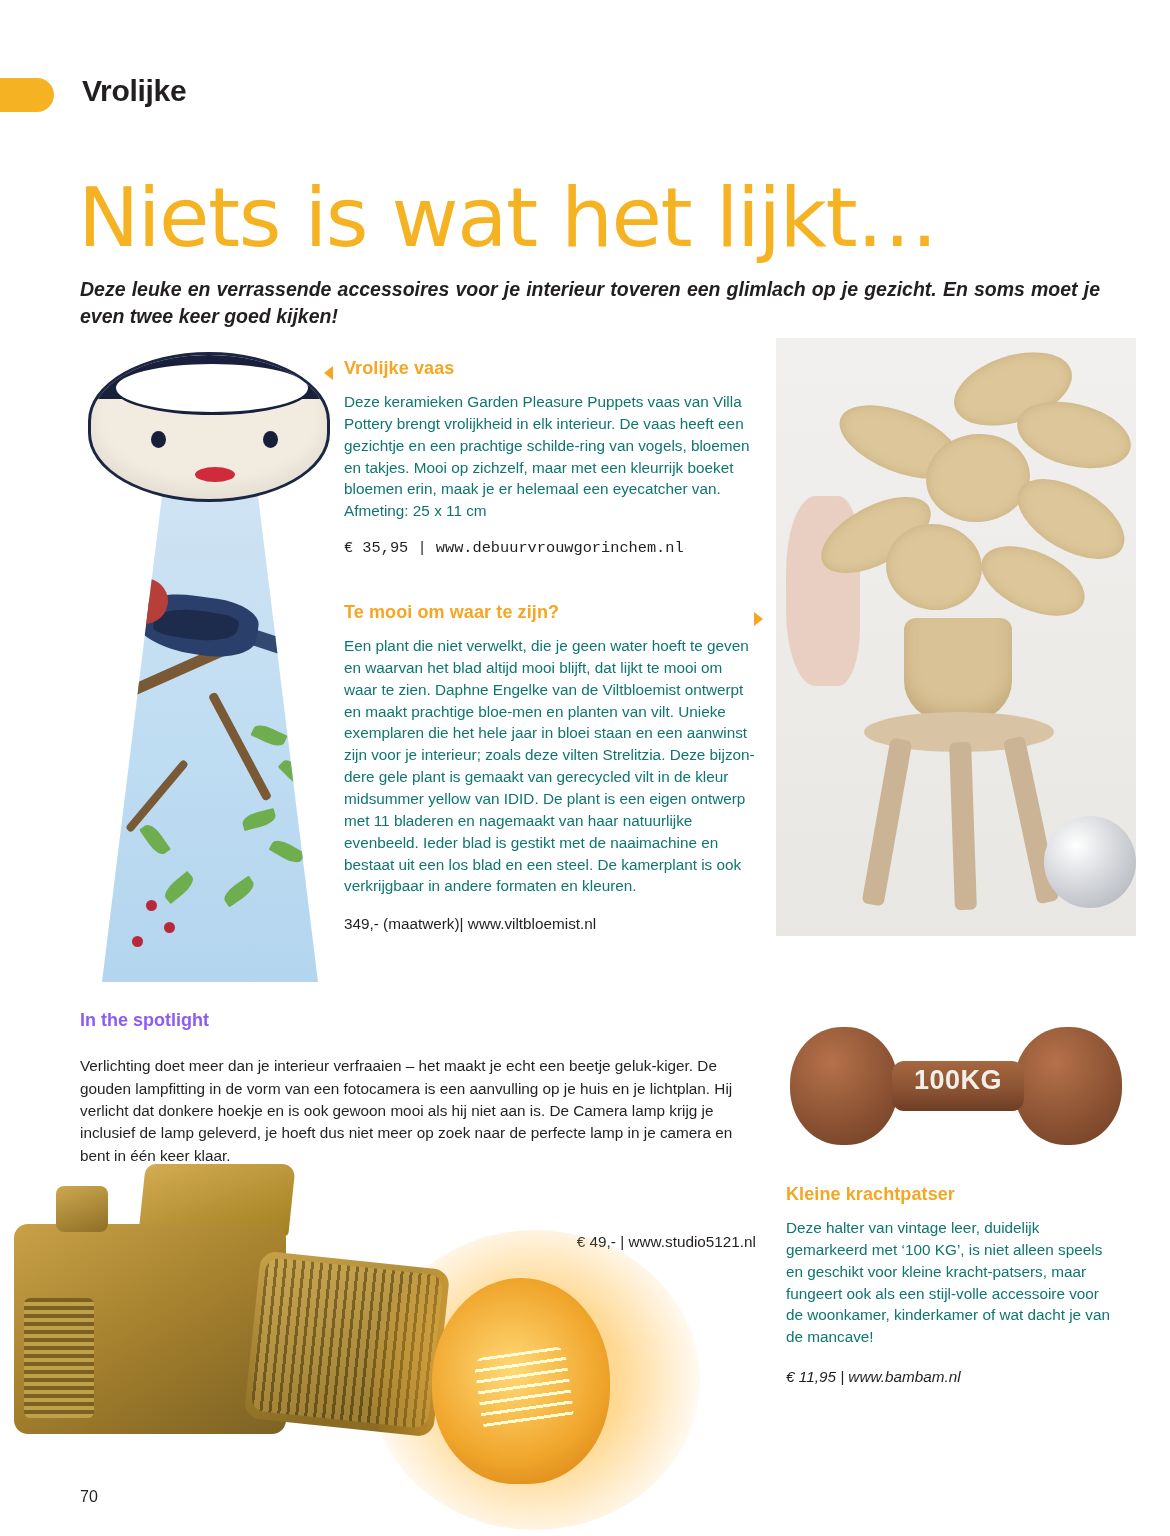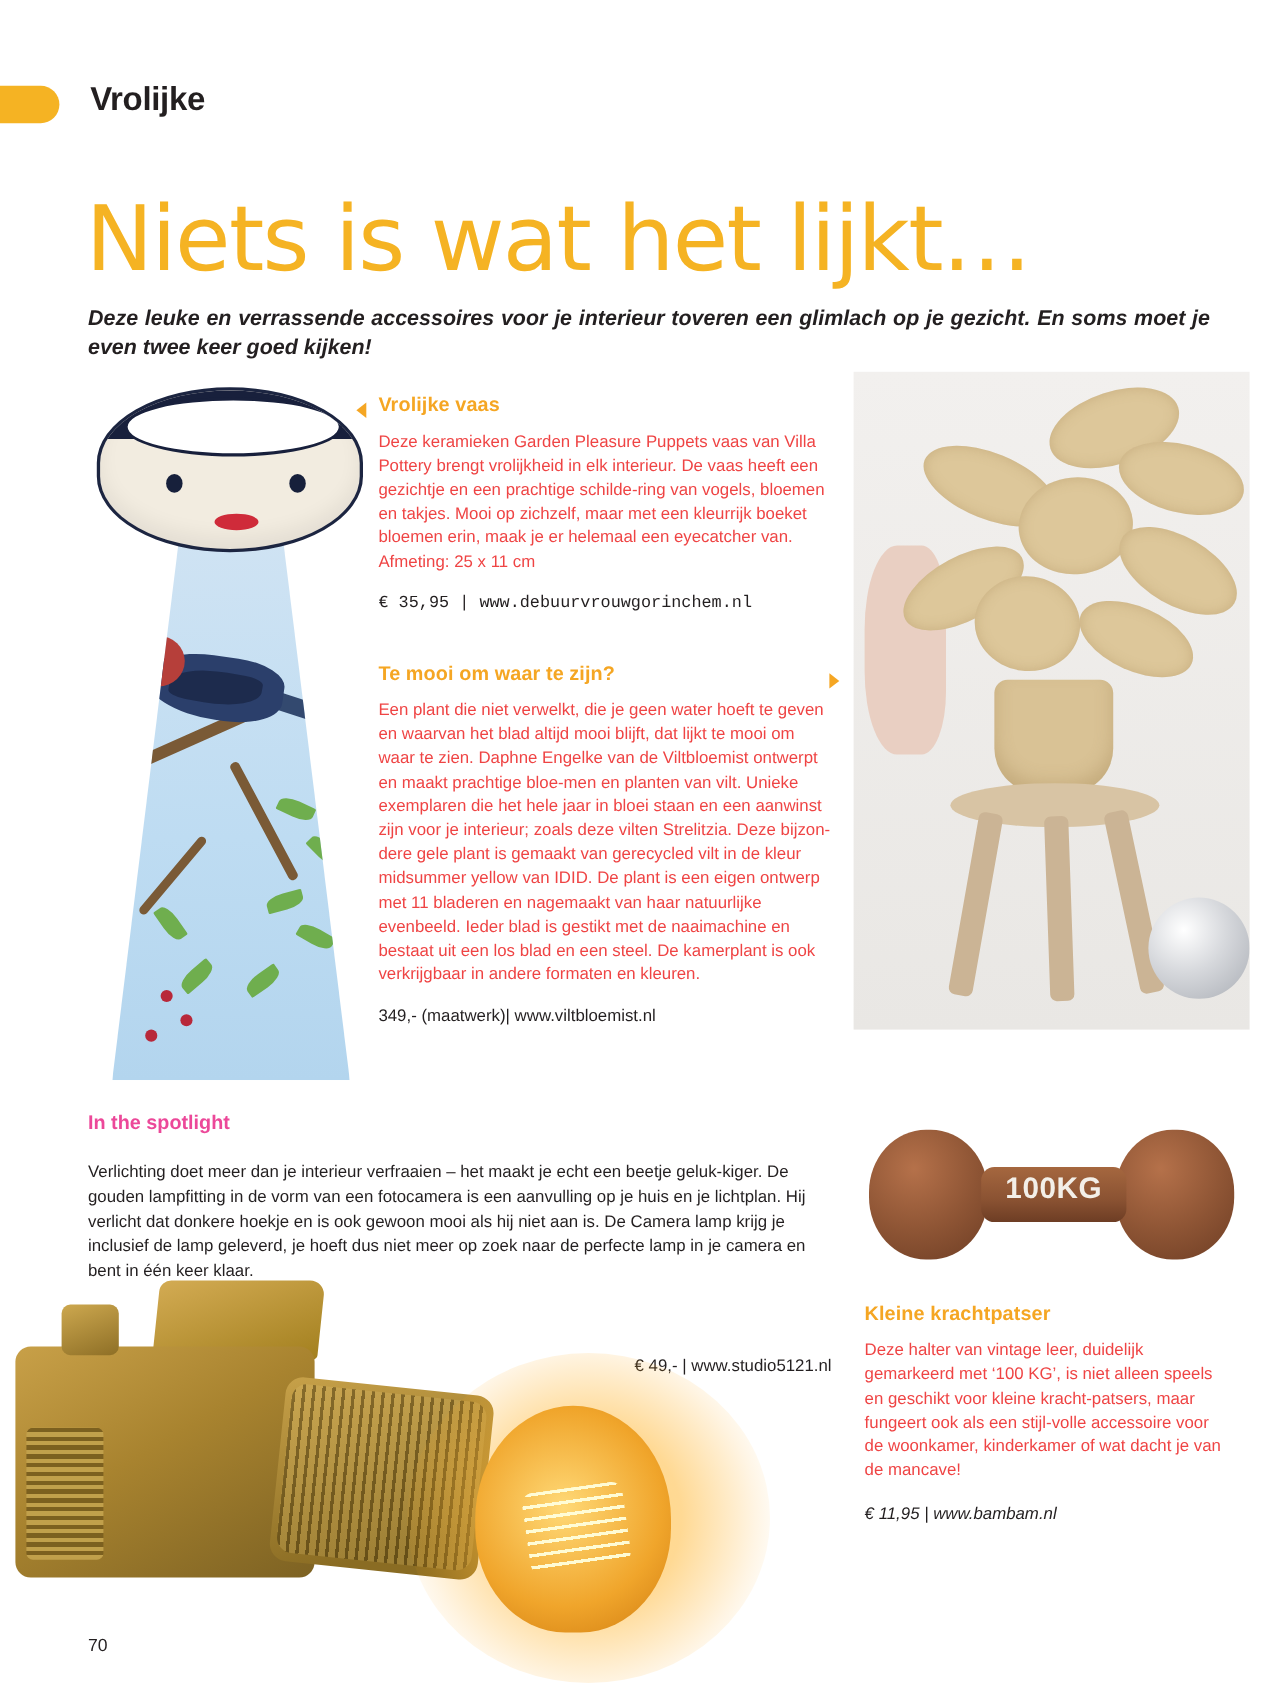--- a/index.html
+++ b/index.html
@@ -61,21 +61,21 @@
   
   .col-head {
     font-size: 18px;
     font-weight: bold;
     color: #f5a623;
     letter-spacing: 0.1px;
   }
   .body-txt {
     font-size: 15.3px;
     line-height: 1.43;
-    color: #ef4444;
+    color: #0f766e;
   }
   .price {
     font-size: 15.3px;
     line-height: 1.43;
     color: #231f20;
   }
 
   
   .vase-img {
     position: absolute;
@@ -282,21 +282,21 @@
     font-size: 27px;
     font-weight: bold;
     color: #f3efe8;
     letter-spacing: 0.5px;
   }
 
   
   .spotlight-head {
     position: absolute;
     left: 80px; top: 1010px;
-    font-size: 18px; font-weight: bold; color: #ec4899;
+    font-size: 18px; font-weight: bold; color: #8b5cf6;
   }
   .spotlight-txt {
     position: absolute;
     left: 80px; top: 1040px;
     width: 676px;
     font-size: 15.3px;
     line-height: 1.46;
   }
   .spotlight-price {
     position: absolute;

